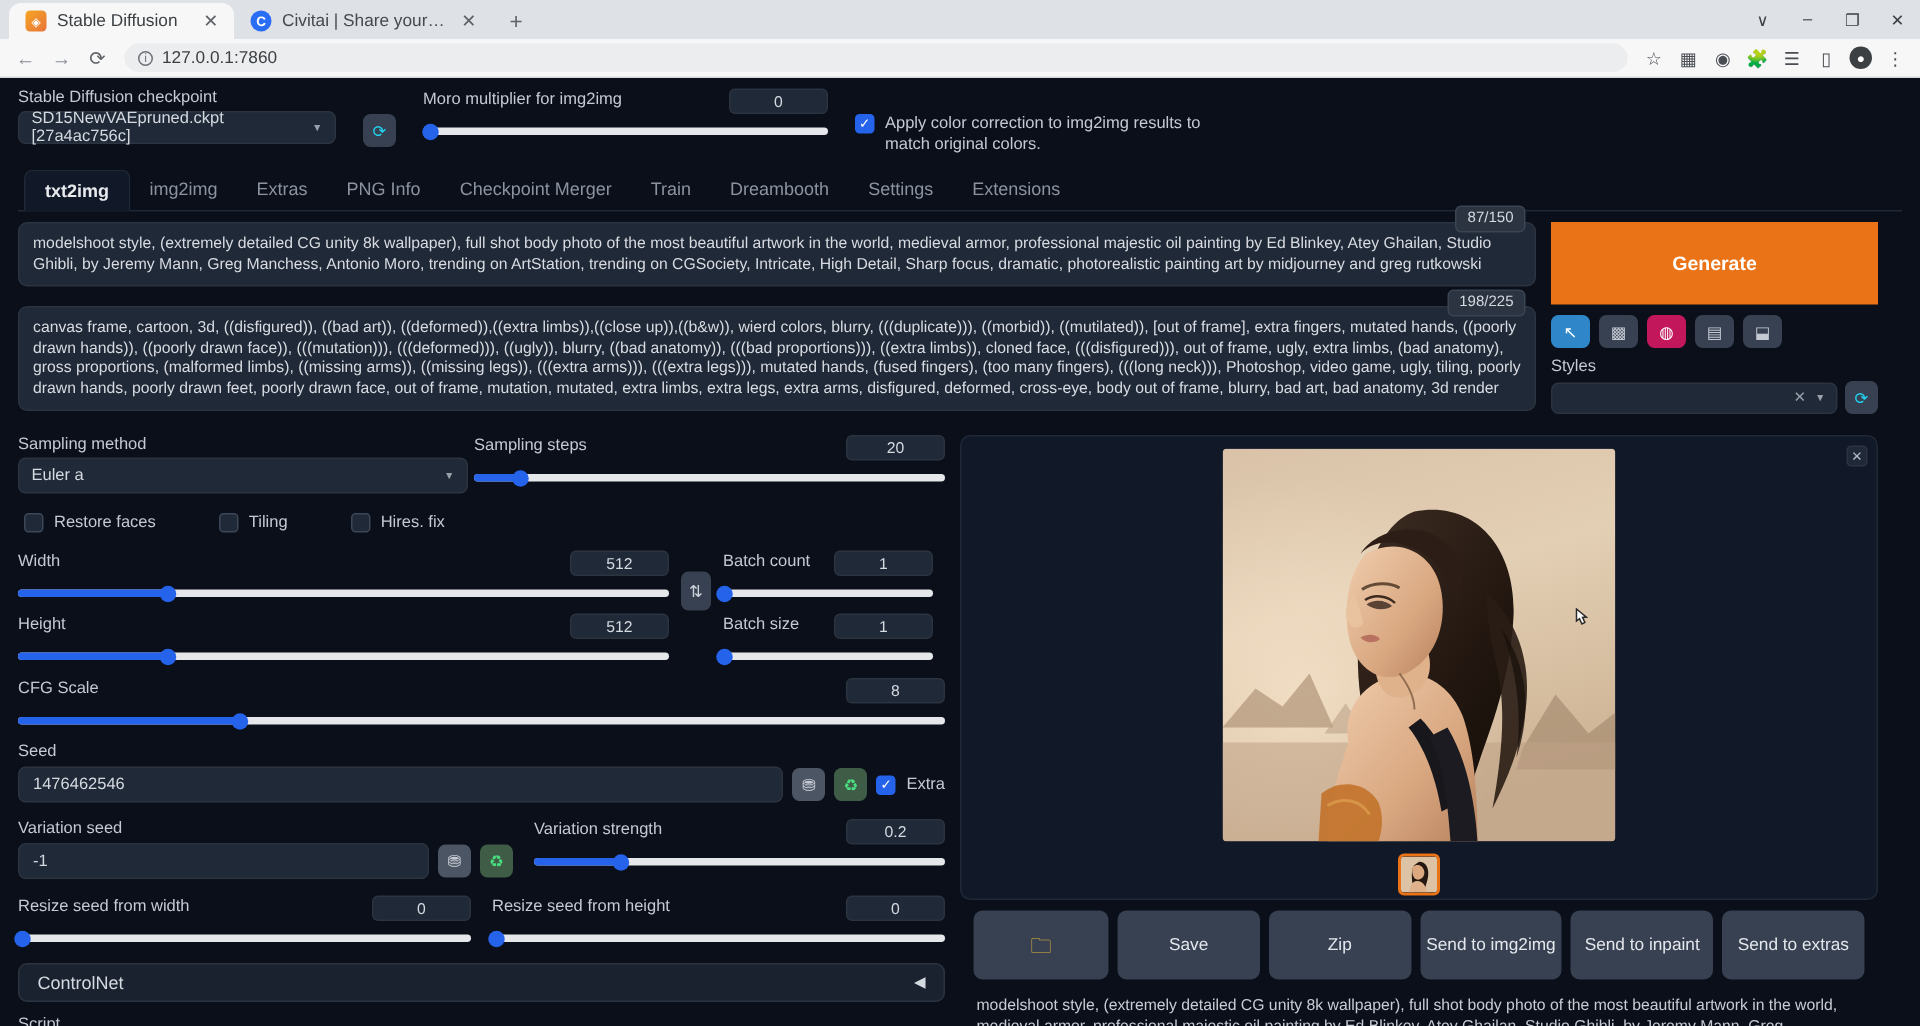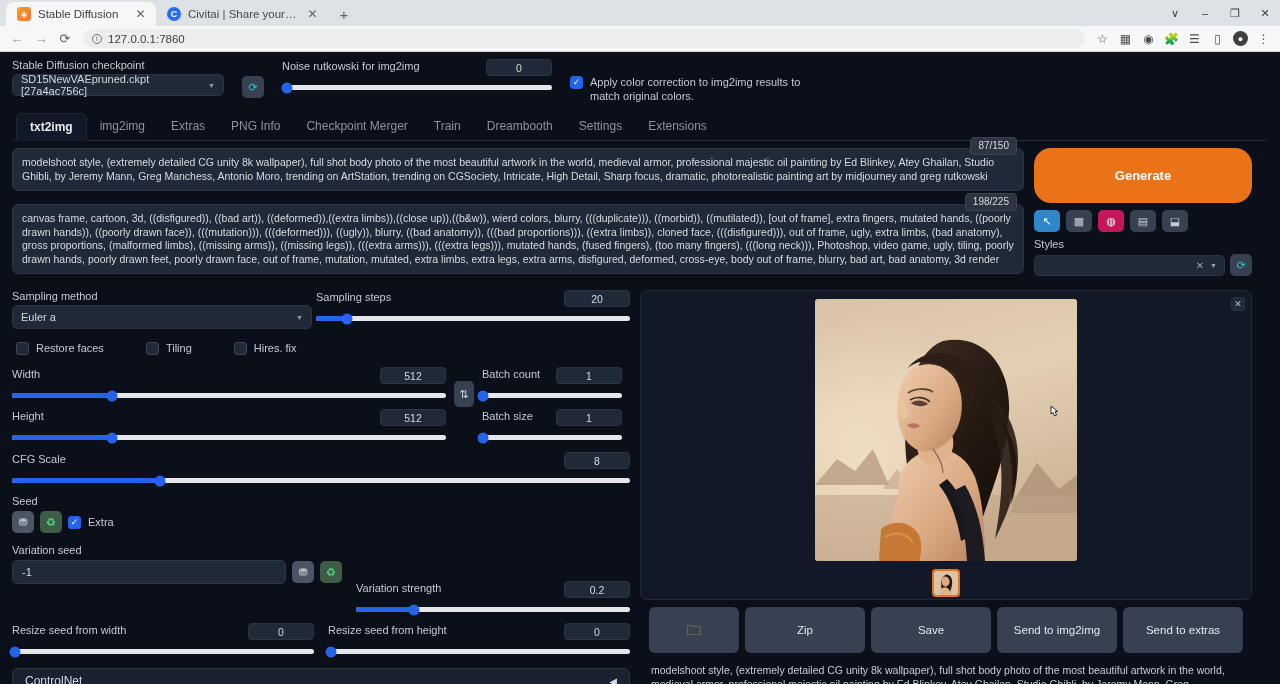--- a/index.html
+++ b/index.html
@@ -240,21 +240,21 @@
     border: 1px solid #3a4554;
     border-radius: 4px;
     padding: 1px 7px;
     font-size: 10px;
     color: #d5d9e0;
   }
 
   .gen-btn {
     height: 55px;
     background: #ea7317;
-    border-radius: 17px;
+    border-radius: 0;
     display: flex; align-items: center; justify-content: center;
     color: #fff; font-size: 13px; font-weight: bold;
   }
   .icon-row { display: flex; gap: 6px; margin-top: 7px; }
   .icon-btn {
     width: 26px; height: 22px;
     border-radius: 5px;
     background: #374151;
     display: flex; align-items: center; justify-content: center;
     font-size: 11px;
@@ -308,21 +308,21 @@
     flex: 1; height: 24px;
     background: #1f2937; border: 1px solid #2b3440; border-radius: 5px;
     display: flex; align-items: center; padding: 0 9px;
     font-size: 11px; color: #d5d9e0;
   }
   .dice { background: #4b5563; }
   .recycle { background: #3f5c47; color: #4ade80; }
 
   .var-row { display: flex; gap: 14px; margin-top: 11px; align-items: flex-start; }
   .var-left { width: 330px; }
-  .var-right { flex: 1; margin-top: 37px; }
+  .var-right { flex: 1; }
 
   .resize-row { display: flex; gap: 14px; margin-top: 11px; }
   .resize-col { flex: 1; }
 
   .accordion {
     margin-top: 14px;
     background: #1a2230;
     border: 1px solid #2b3440;
     border-radius: 6px;
     height: 26px;
@@ -439,21 +439,21 @@
     <div class="ckpt-wrap">
       <span class="field-label">Stable Diffusion checkpoint</span>
       <div class="select-box">
         <span>SD15NewVAEpruned.ckpt [27a4ac756c]</span>
         <span class="caret">▼</span>
       </div>
     </div>
     <div class="sq-btn cyan" style="margin-top:17px">⟳</div>
     <div class="noise-wrap">
       <div class="head-line">
-        <span class="field-label">Noise rutkowski for img2img</span>
+        <span class="field-label">Moro multiplier for img2img</span>
         <span class="num-pill">0</span>
       </div>
       <div class="slider">
         <div class="fill" style="width:2%"></div>
         <div class="knob" style="left:2%"></div>
       </div>
     </div>
     <div class="cb-row" style="margin-top:14px">
       <span class="checkbox checked">✓</span>
       <span class="cb-text">Apply color correction to img2img results to match original colors.</span>
@@ -588,20 +588,21 @@
         </div>
         <div class="slider">
           <div class="fill" style="width:24%"></div>
           <div class="knob" style="left:24%"></div>
         </div>
       </div>
 
       <div class="seed-area">
         <span class="field-label">Seed</span>
         <div class="seed-input-row">
+          <div class="text-input">1476462546</div>
           <div class="sq-btn dice">⛃</div>
           <div class="sq-btn recycle">♻</div>
           <div class="cb-inline">
             <span class="checkbox checked">✓</span>
             <span>Extra</span>
           </div>
         </div>
       </div>
 
       <div class="var-row">
@@ -732,22 +733,23 @@
             <path d="M14 4 C20 4 22 10 21 16 C20 22 18 26 17 28 L10 28 C9 22 7 12 10 7 Z" fill="#241811"></path>
             <path d="M9 8 C13 5 17 7 18 11 C19 15 16 18 13 18 C10 18 8 14 9 8 Z" fill="#dca880"></path>
             <path d="M8 22 C9 19 13 18 16 20 C19 22 20 26 20 28 L6 28 Z" fill="#e0b28c"></path>
           </svg>
         </div>
       </div>
       <div class="btn-row">
         <div class="act-btn folder">
             <span style="color:#e3b23c">🗀</span>
           </div>
+        <div class="act-btn">Save</div>
         <div class="act-btn">Zip</div>
-        <div class="act-btn">Save</div>
         <div class="act-btn">Send to img2img</div>
+        <div class="act-btn">Send to inpaint</div>
         <div class="act-btn">Send to extras</div>
       </div>
       <div class="gen-info">modelshoot style, (extremely detailed CG unity 8k wallpaper), full shot body photo of the most beautiful artwork in the world, medieval armor, professional majestic oil painting by Ed Blinkey, Atey Ghailan, Studio Ghibli, by Jeremy Mann, Greg Manchess, Antonio Moro, trending on ArtStation, trending on</div>
     </div>
 
   </div>
 </div>
 
 </body></html>

